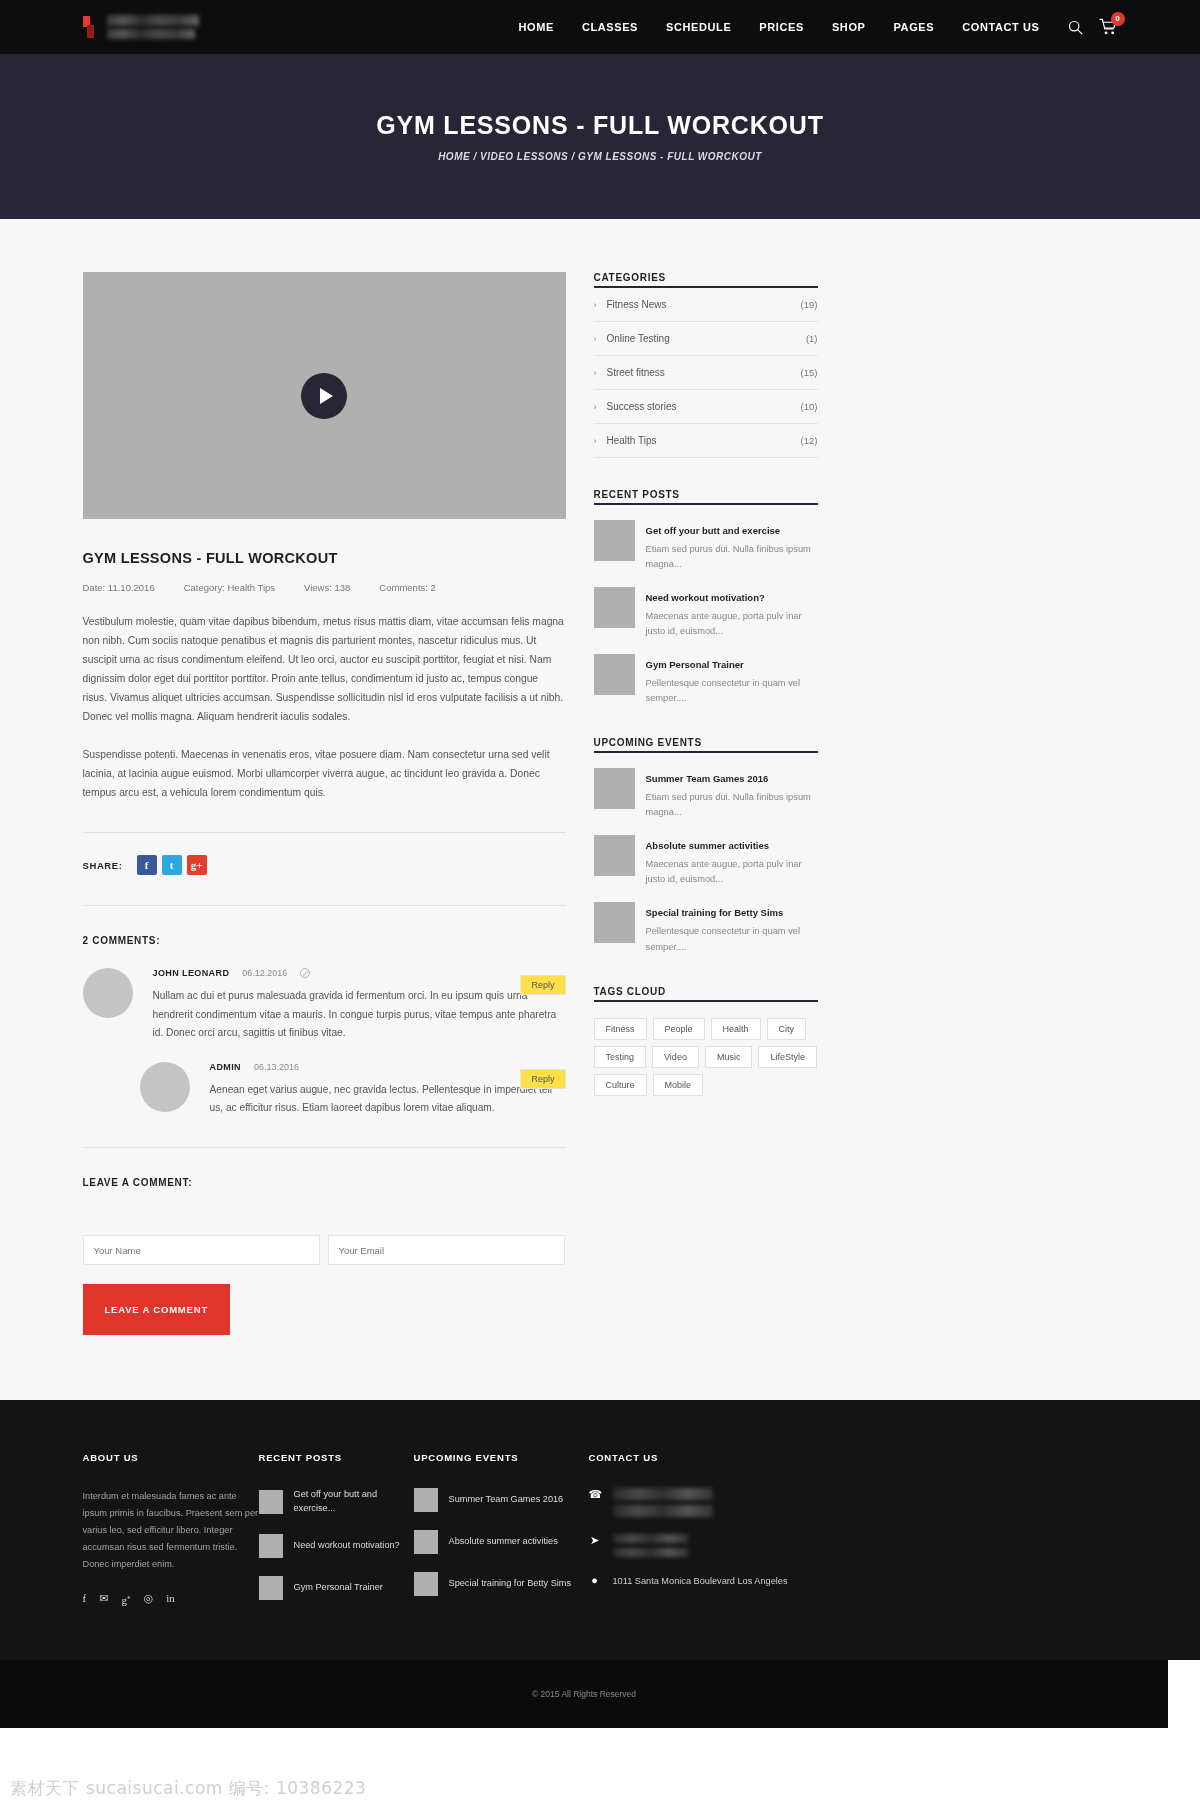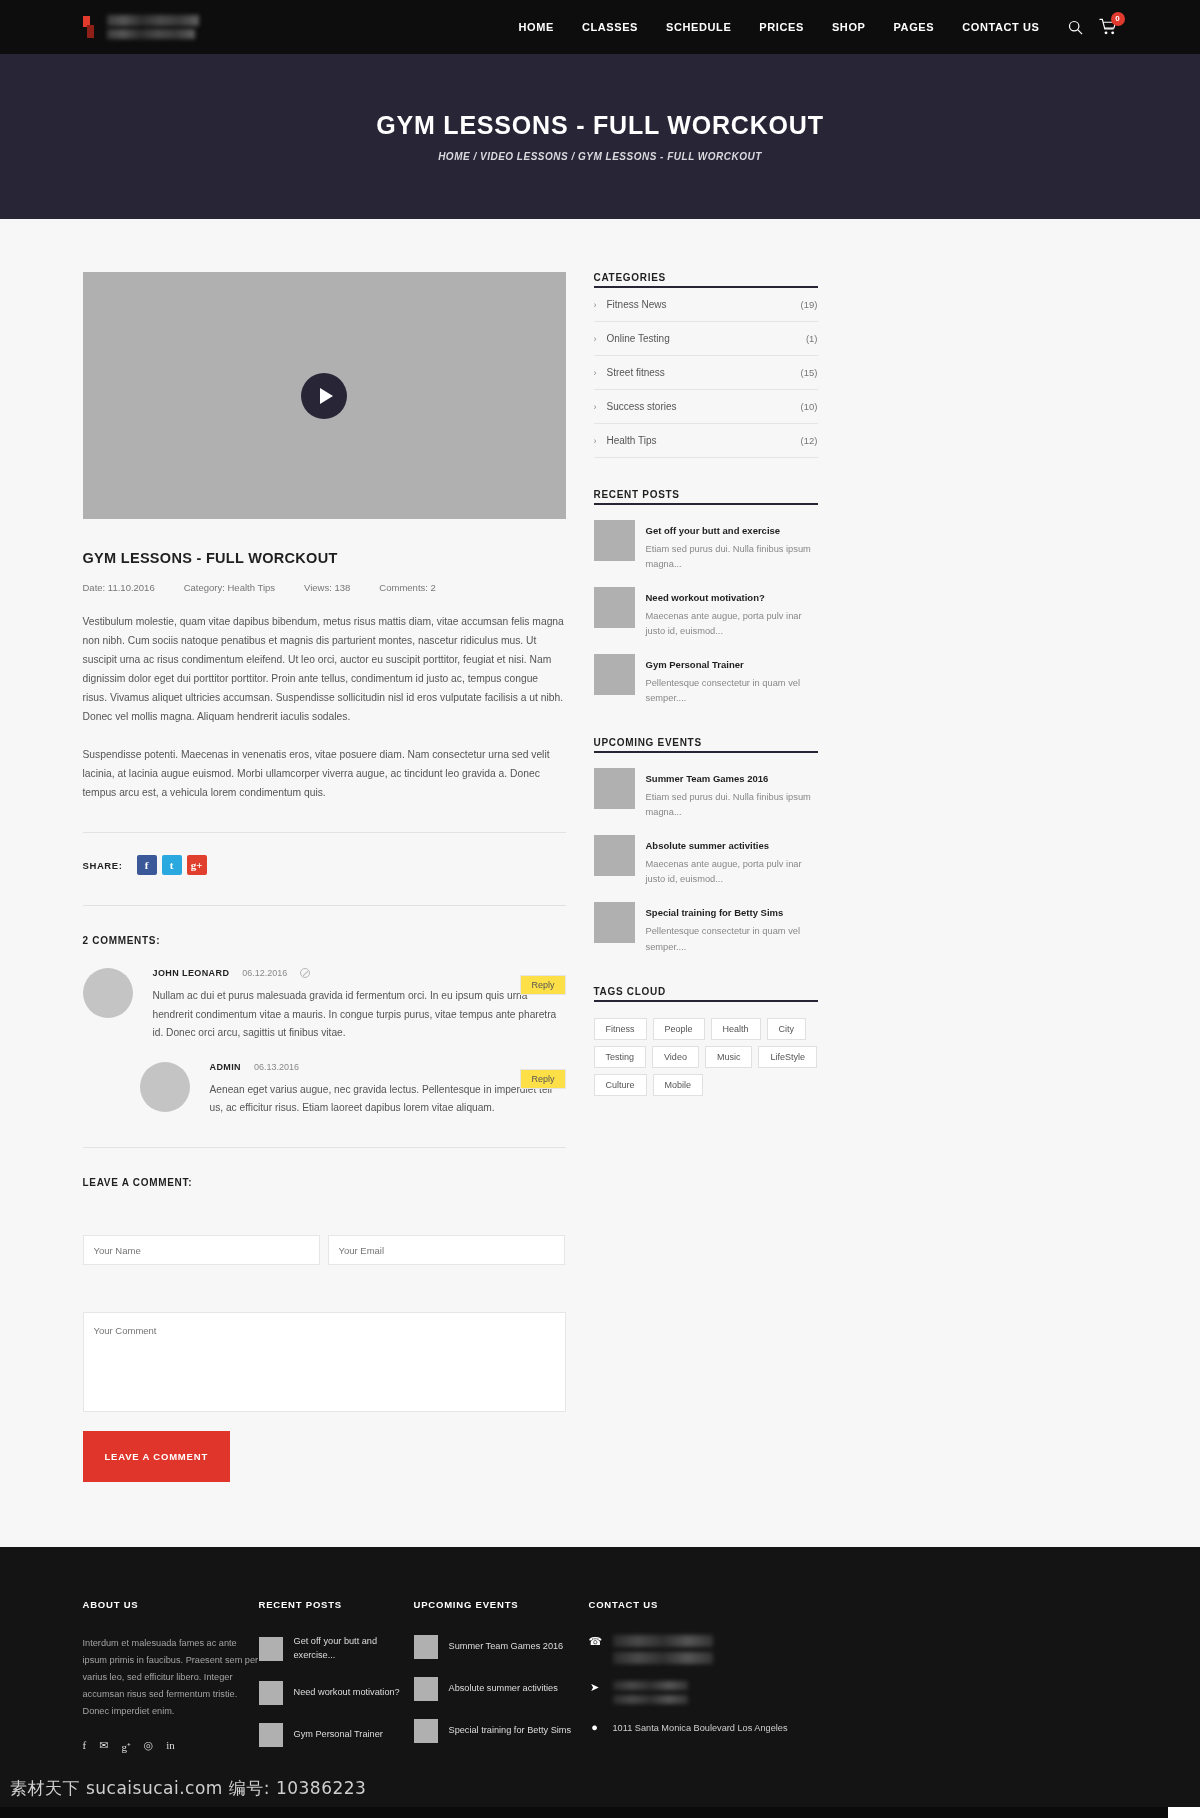--- a/index.html
+++ b/index.html
@@ -338,23 +338,20 @@
         </div>
 
         <div class="rule"></div>
 
         <div class="sec-title">LEAVE A COMMENT:</div>
 
         <div class="form-row">
           <input class="fld half" placeholder="Your Name" style="">
           <input class="fld half" placeholder="Your Email" style="">
         </div>
-        <div class="form-row">
-          <textarea class="fld full" placeholder="Your Comment" style=""></textarea>
-        </div>
         <button class="submit">LEAVE A COMMENT</button>
       </div>
 
       <div class="col-side">
 
         <div class="widget">
           <div class="w-title">CATEGORIES</div>
           <div class="cat-item">
             <span class="chev">›</span>
             <span>Fitness News</span>

